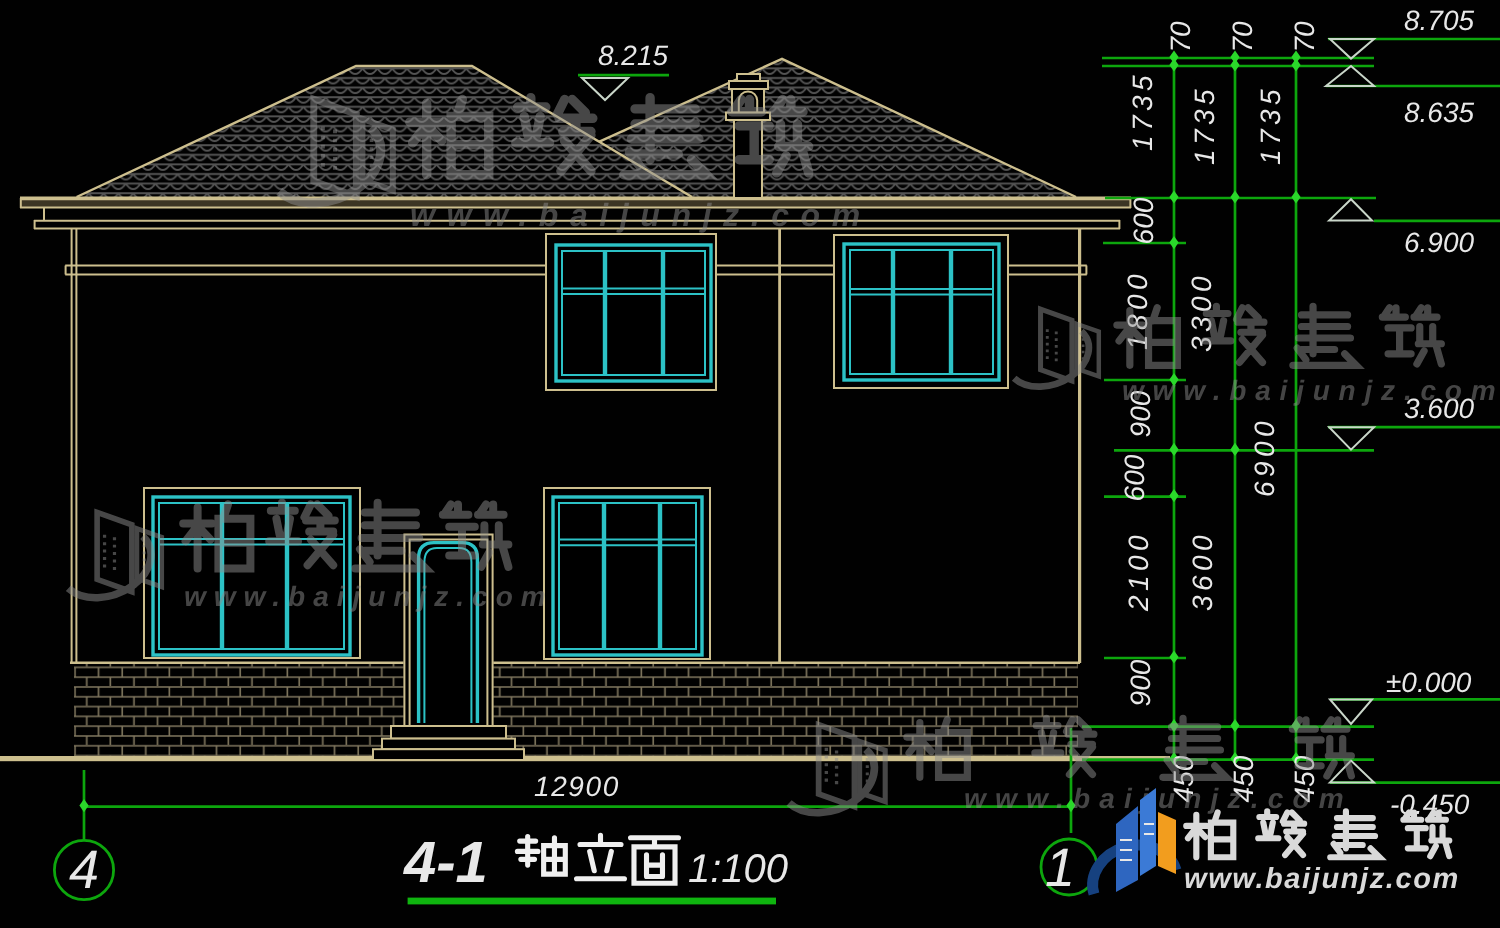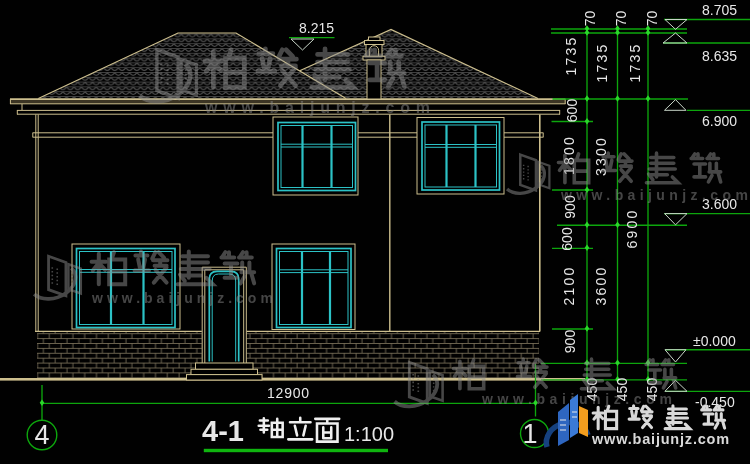--- a/index.html
+++ b/index.html
@@ -1,15 +1,15 @@
 <!DOCTYPE html>
 <html><head><meta charset="utf-8">
 <style>
 html,body{margin:0;padding:0;background:#000;}
-#page{position:relative;width:750px;height:464px;background:#010101;overflow:hidden;font-family:"Liberation Sans",sans-serif;}
+#page{position:relative;width:750px;height:464px;background:#010101;overflow:hidden;font-family:"Liberation Sans",sans-serif;font-style:italic;}
 </style></head>
 <body>
 <div id="page">
 <svg width="750" height="464" viewBox="0 0 750 464">
 <defs>
 <pattern id="tiles" width="7.4" height="9.6" patternUnits="userSpaceOnUse">
   <g stroke="#555555" stroke-width="0.95" fill="none">
   <path d="M0,0.6 H7.4 M0,0.6 Q3.7,6.2 7.4,0.6"></path>
   <path d="M-3.7,5.4 H7.4 M-3.7,5.4 Q0,11 3.7,5.4"></path>
   <path d="M3.7,5.4 Q7.4,11 11.1,5.4"></path>

